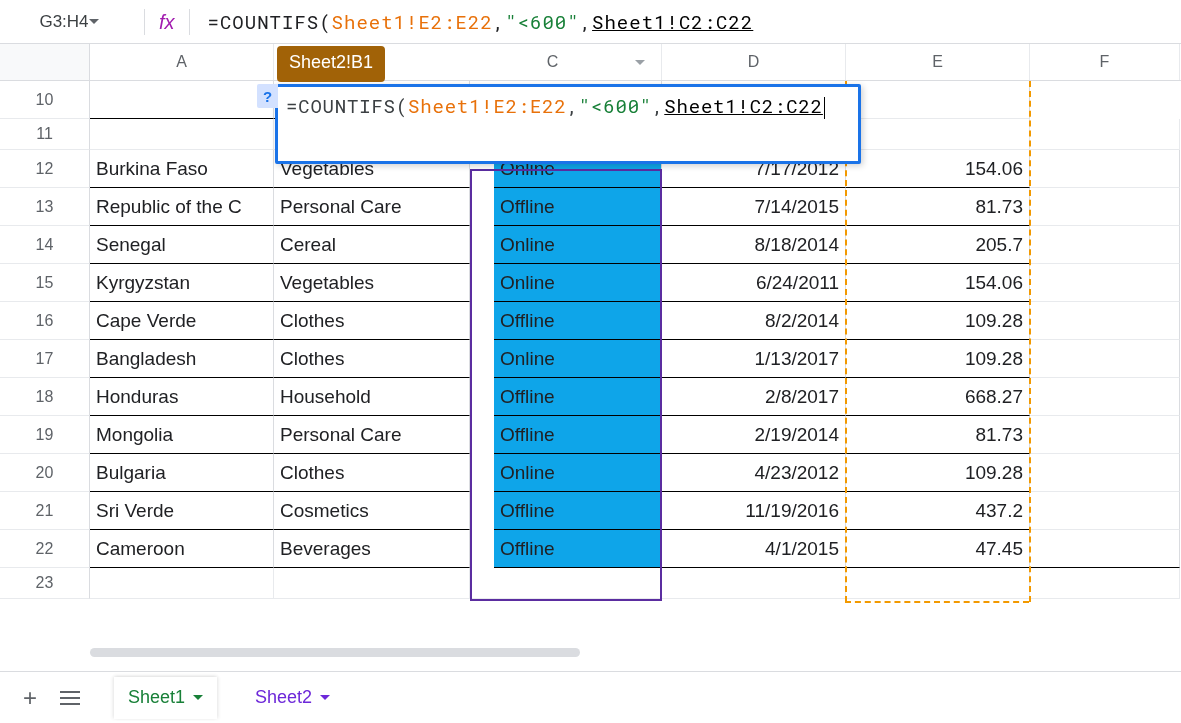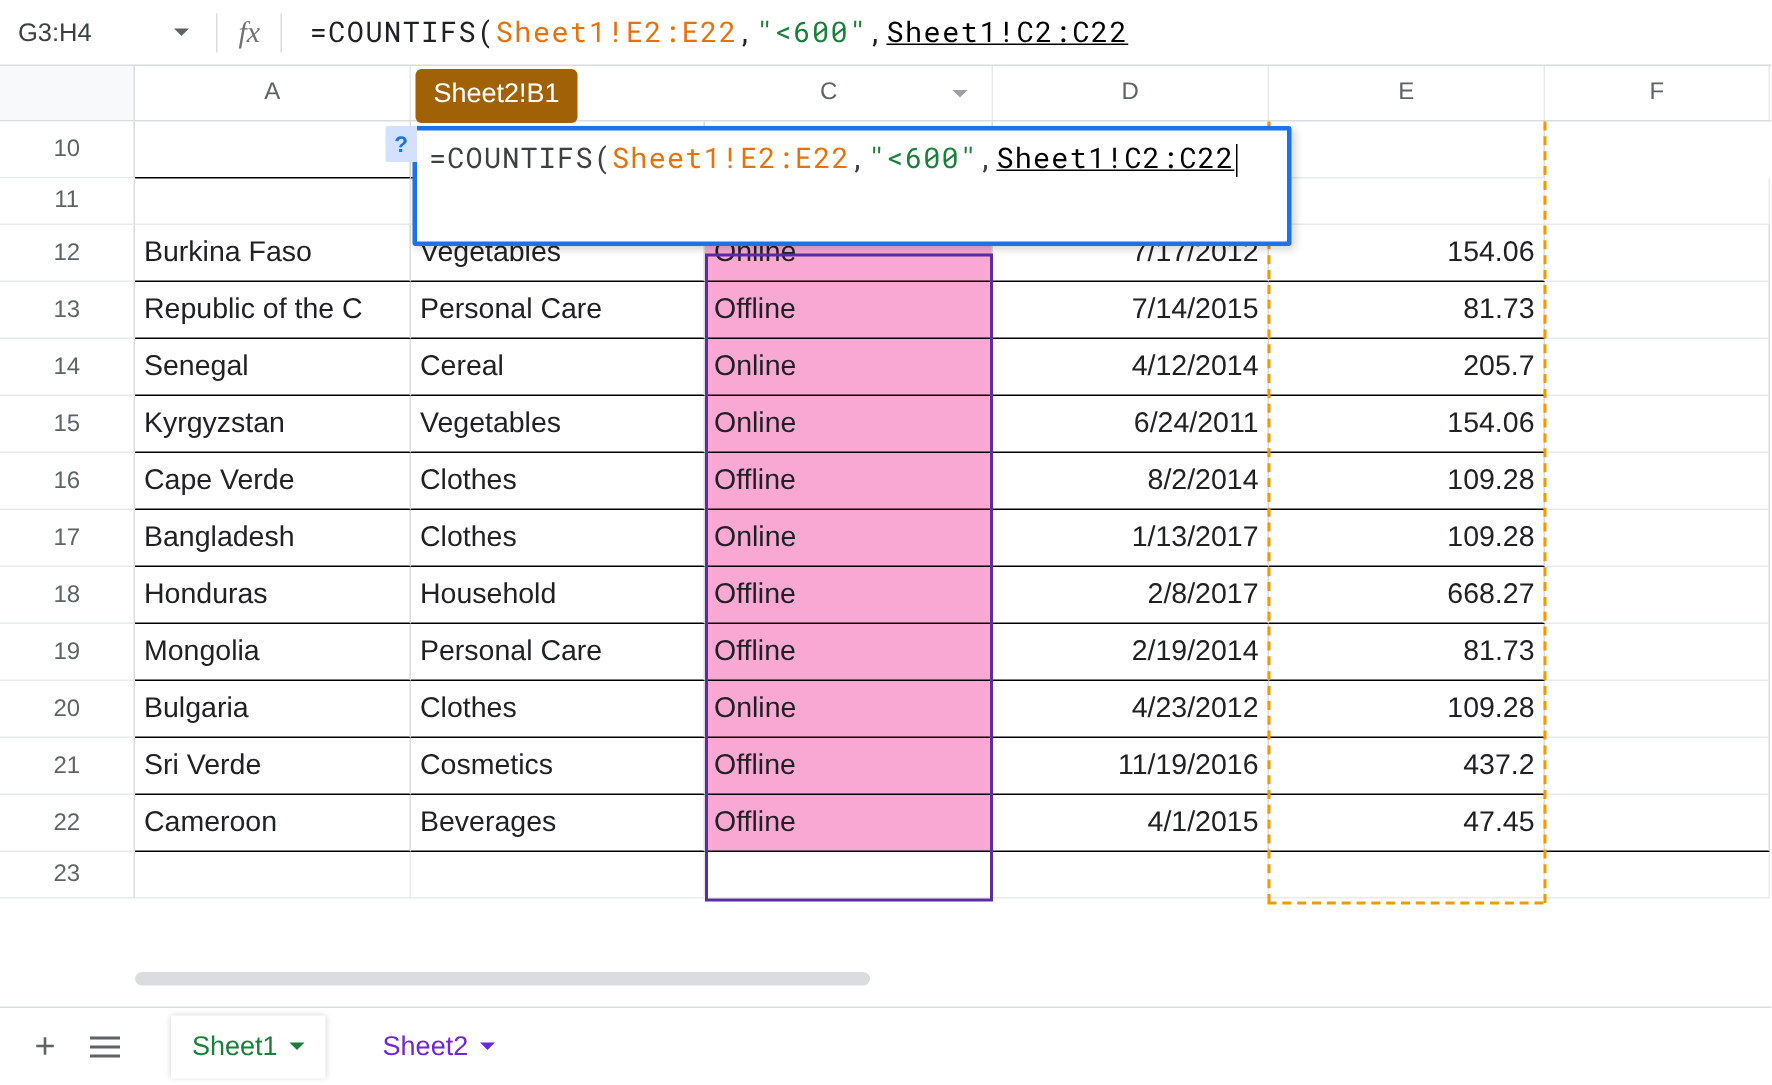--- a/index.html
+++ b/index.html
@@ -24,38 +24,38 @@
     position: relative;
   }
   .name-box {
     width: 122px;
     height: 32px;
     display: flex;
     align-items: center;
     padding: 0 4px;
     font-size: 17px;
     color: #3c4043;
-    justify-content: space-between;
+    justify-content: center;
   }
   .name-box .caret {
     width: 0; height: 0;
     border-left: 5px solid transparent;
     border-right: 5px solid transparent;
     border-top: 5px solid #5f6368;
   }
   .v-sep {
     width: 1px; height: 26px;
     background: #dadce0;
     margin: 0 14px;
   }
   .fx {
-    font-family: Liberation Serif, serif;
+    font-family: Liberation Sans, sans-serif;
     font-style: italic;
     font-size: 20px;
-    color: #737373;
+    color: #a21caf;
     margin-right: 14px;
     line-height: 1;
   }
   .v-sep2 {
     width: 1px; height: 26px;
     background: #dadce0;
     margin: 0 18px 0 0;
   }
   .formula-input {
     font-family: "Roboto Mono", Consolas, Menlo, monospace;
@@ -151,21 +151,22 @@
     overflow: hidden;
     white-space: nowrap;
   }
   .row .cell.right { justify-content: flex-end; }
   .row .cell.noborder { border-bottom: 1px solid #e8eaed; }
   .row.short .cell { border-bottom: 1px solid #e8eaed; border-right: 1px solid #e8eaed; }
   .row.last .cell { border-bottom: 1px solid #000; }
 
   
   .cell.col-c-hl {
-    background: #f9a8d4;
+    background: #0ea5e9;
+    margin-left: 24px;
   }
 
   
   
   .dash {
     position: absolute;
     pointer-events: none;
     border: none;
   }
   .dash-e-l {
@@ -383,21 +384,21 @@
       <div class="cell col-c-hl">Offline</div>
       <div class="cell right">7/14/2015</div>
       <div class="cell right">81.73</div>
       <div class="cell noborder"></div>
     </div>
     <div class="row">
       <div class="rh">14</div>
       <div class="cell">Senegal</div>
       <div class="cell">Cereal</div>
       <div class="cell col-c-hl">Online</div>
-      <div class="cell right">4/12/2014</div>
+      <div class="cell right">8/18/2014</div>
       <div class="cell right">205.7</div>
       <div class="cell noborder"></div>
     </div>
     <div class="row">
       <div class="rh">15</div>
       <div class="cell">Kyrgyzstan</div>
       <div class="cell">Vegetables</div>
       <div class="cell col-c-hl">Online</div>
       <div class="cell right">6/24/2011</div>
       <div class="cell right">154.06</div>

